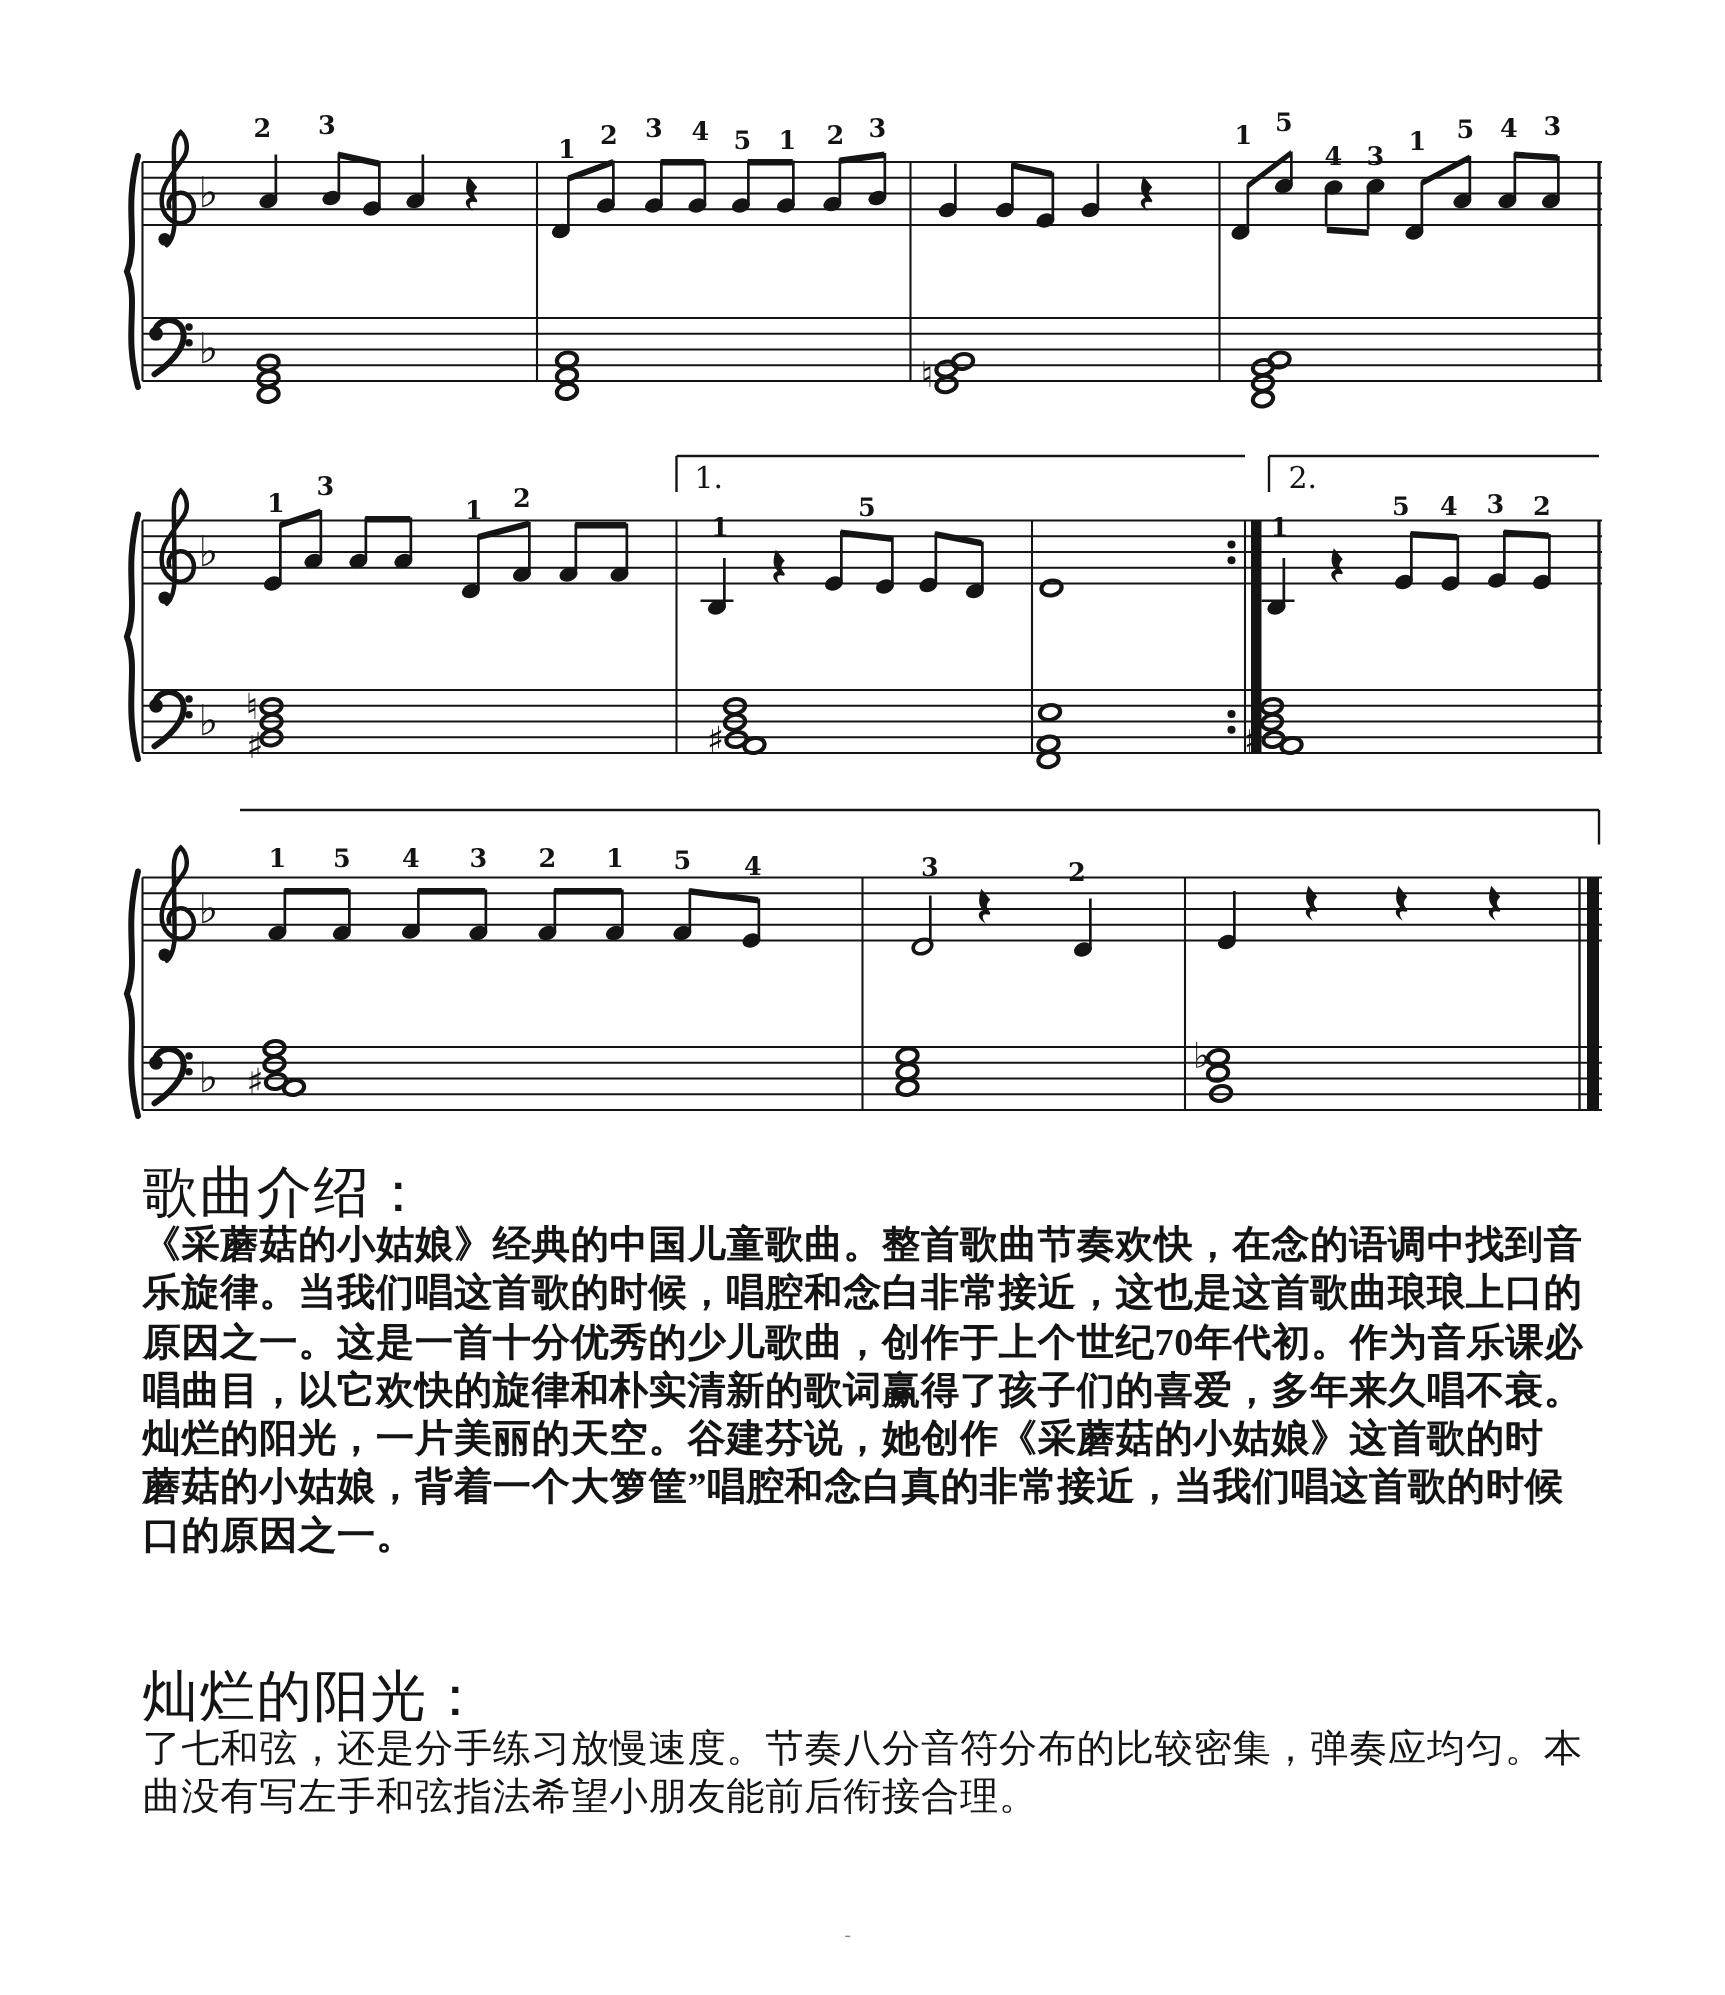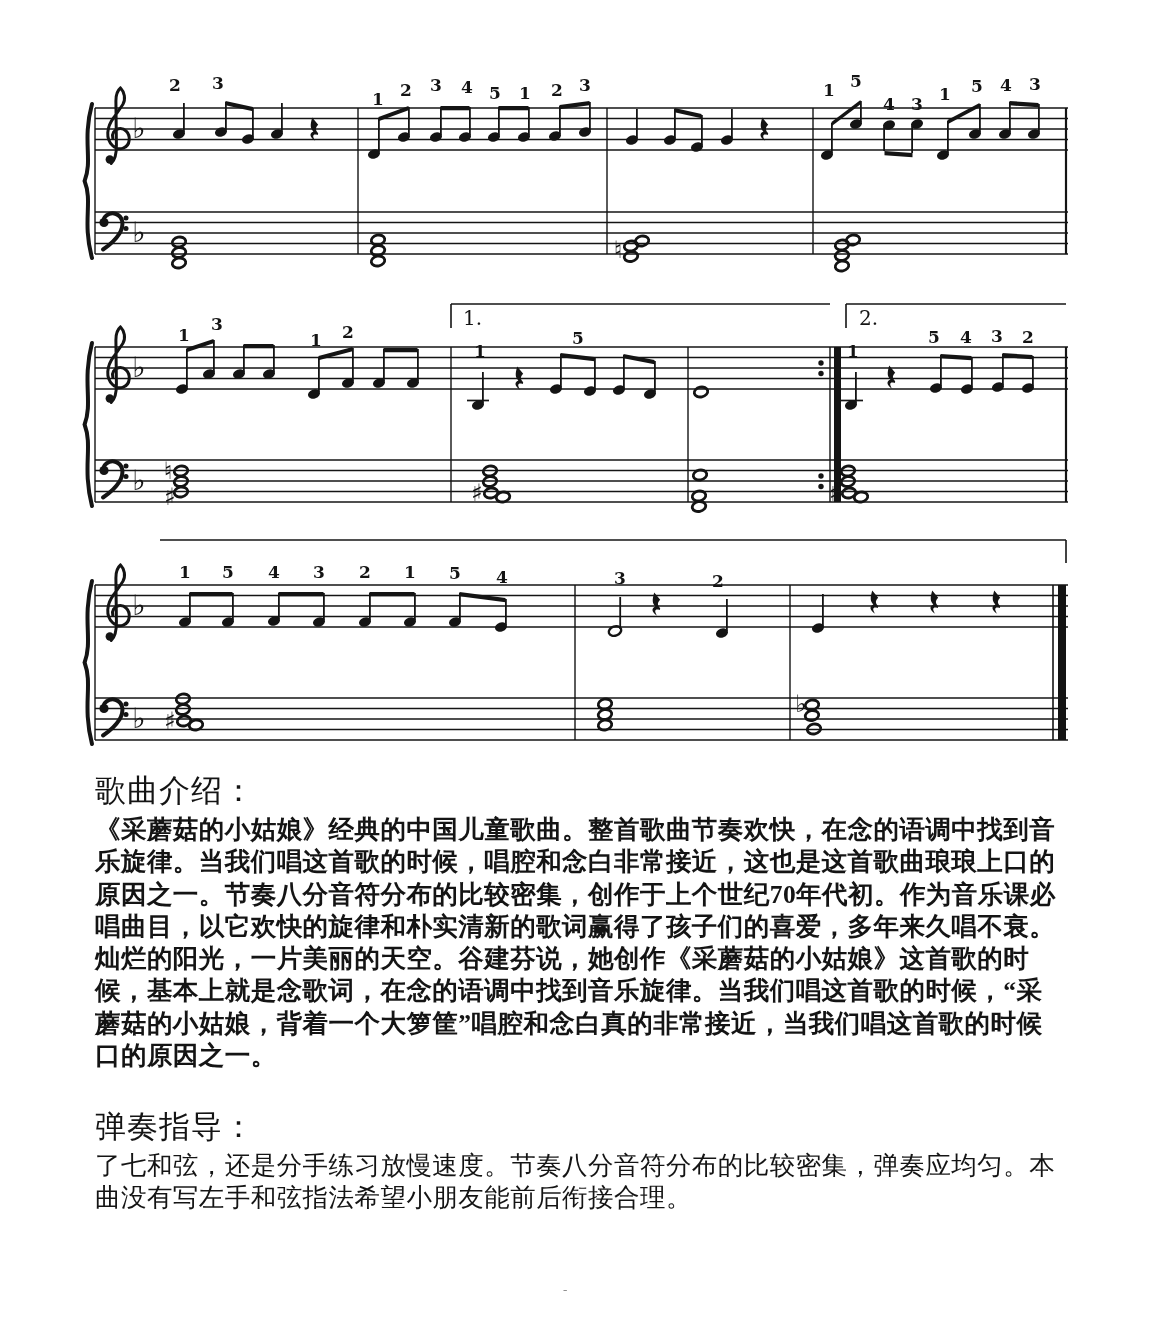--- a/index.html
+++ b/index.html
@@ -1,19 +1,19 @@
 <!DOCTYPE html>
 <html><head>
 <meta charset="utf-8">
 <style>
   html,body{margin:0;padding:0;background:#e8e8e8;}
   .page{position:relative;width:1150px;height:1330px;background:#ffffff;overflow:hidden;
         font-family:"Liberation Serif","DejaVu Serif",serif;color:#141414;}
   #score-svg{position:absolute;left:0;top:0;}
-  .heading{position:absolute;left:95px;font-size:31px;letter-spacing:1px;white-space:nowrap;}
+  .heading{position:absolute;left:95px;font-size:37px;letter-spacing:1px;white-space:nowrap;}
   .paras{position:absolute;left:95px;}
   .tline{font-size:25.5px;line-height:32.3px;letter-spacing:0.45px;white-space:nowrap;height:32.3px;}
   #intro-heading{top:770px;}
   #intro-lines{top:814px;font-weight:bold;}
   #guide-heading{top:1106px;}
   #guide-lines{top:1150px;}
   .page-mark{position:absolute;left:563px;top:1282px;color:#8a8a8a;font-size:13px;}
 </style>
 </head>
 <body>
@@ -326,28 +326,27 @@
       <text x="801" y="712" text-anchor="middle" font-size="24" font-family="&quot;DejaVu Sans&quot;,sans-serif" fill="#141414">♭</text>
       <ellipse cx="812" cy="705" rx="6.8" ry="4.9" fill="none" stroke="#141414" stroke-width="2.8" transform="rotate(-12 812 705)"></ellipse>
       <ellipse cx="812" cy="715.5" rx="6.8" ry="4.9" fill="none" stroke="#141414" stroke-width="2.8" transform="rotate(-12 812 715.5)"></ellipse>
       <ellipse cx="814" cy="729" rx="6.8" ry="4.9" fill="none" stroke="#141414" stroke-width="2.8" transform="rotate(-12 814 729)"></ellipse>
     </svg>
 
   <div class="heading" id="intro-heading">歌曲介绍：</div>
   <div class="paras" id="intro-lines">
     <div class="tline">《采蘑菇的小姑娘》经典的中国儿童歌曲。整首歌曲节奏欢快，在念的语调中找到音</div>
     <div class="tline">乐旋律。当我们唱这首歌的时候，唱腔和念白非常接近，这也是这首歌曲琅琅上口的</div>
-    <div class="tline">原因之一。节奏八分音符分布的比较密集，创作于上个世纪70年代初。作为音乐课必</div>
+    <div class="tline">原因之一。这是一首十分优秀的少儿歌曲，创作于上个世纪70年代初。作为音乐课必</div>
     <div class="tline">唱曲目，以它欢快的旋律和朴实清新的歌词赢得了孩子们的喜爱，多年来久唱不衰。</div>
     <div class="tline">灿烂的阳光，一片美丽的天空。谷建芬说，她创作《采蘑菇的小姑娘》这首歌的时</div>
-    <div class="tline">候，基本上就是念歌词，在念的语调中找到音乐旋律。当我们唱这首歌的时候，“采</div>
     <div class="tline">蘑菇的小姑娘，背着一个大箩筐”唱腔和念白真的非常接近，当我们唱这首歌的时候</div>
     <div class="tline">口的原因之一。</div>
   </div>
 
-  <div class="heading" id="guide-heading">弹奏指导：</div>
+  <div class="heading" id="guide-heading">灿烂的阳光：</div>
   <div class="paras" id="guide-lines">
     <div class="tline">了七和弦，还是分手练习放慢速度。节奏八分音符分布的比较密集，弹奏应均匀。本</div>
     <div class="tline">曲没有写左手和弦指法希望小朋友能前后衔接合理。</div>
   </div>
 
   <div class="page-mark">-</div>
 </div>
 
 </body></html>

